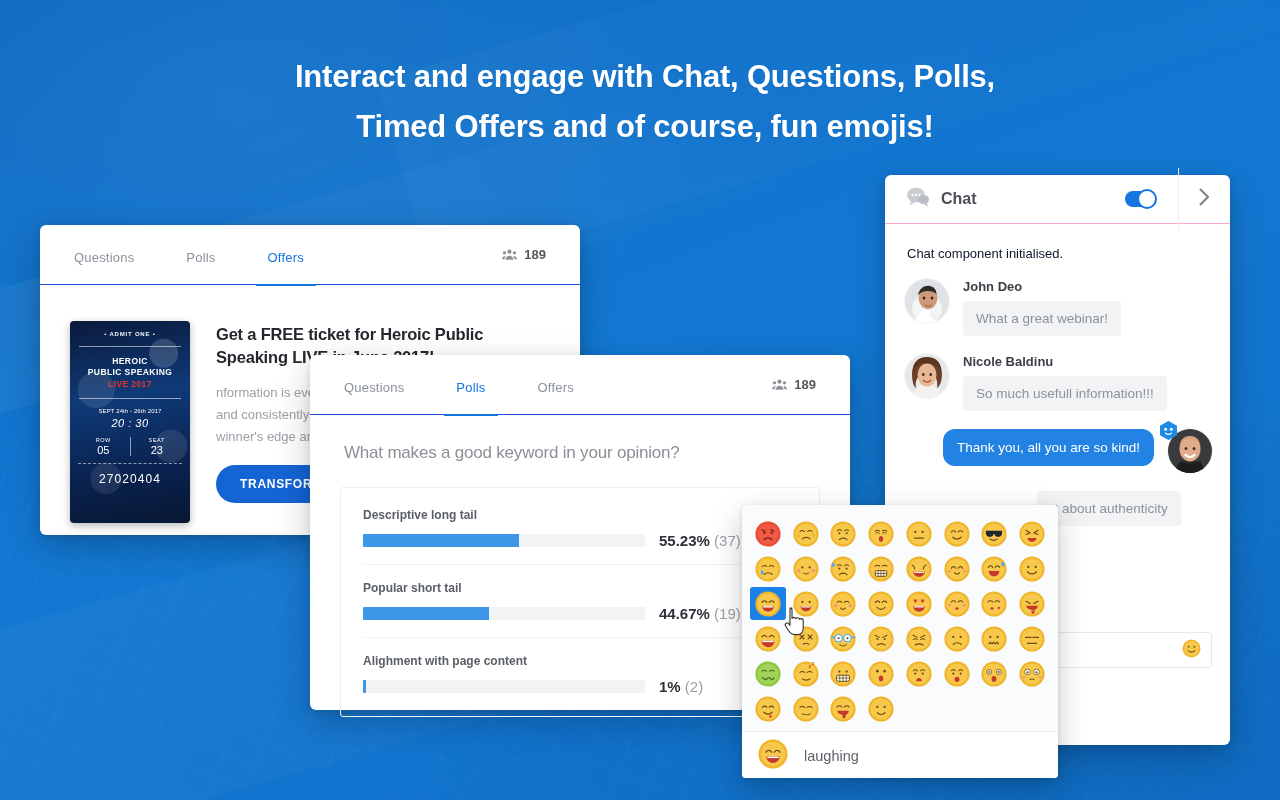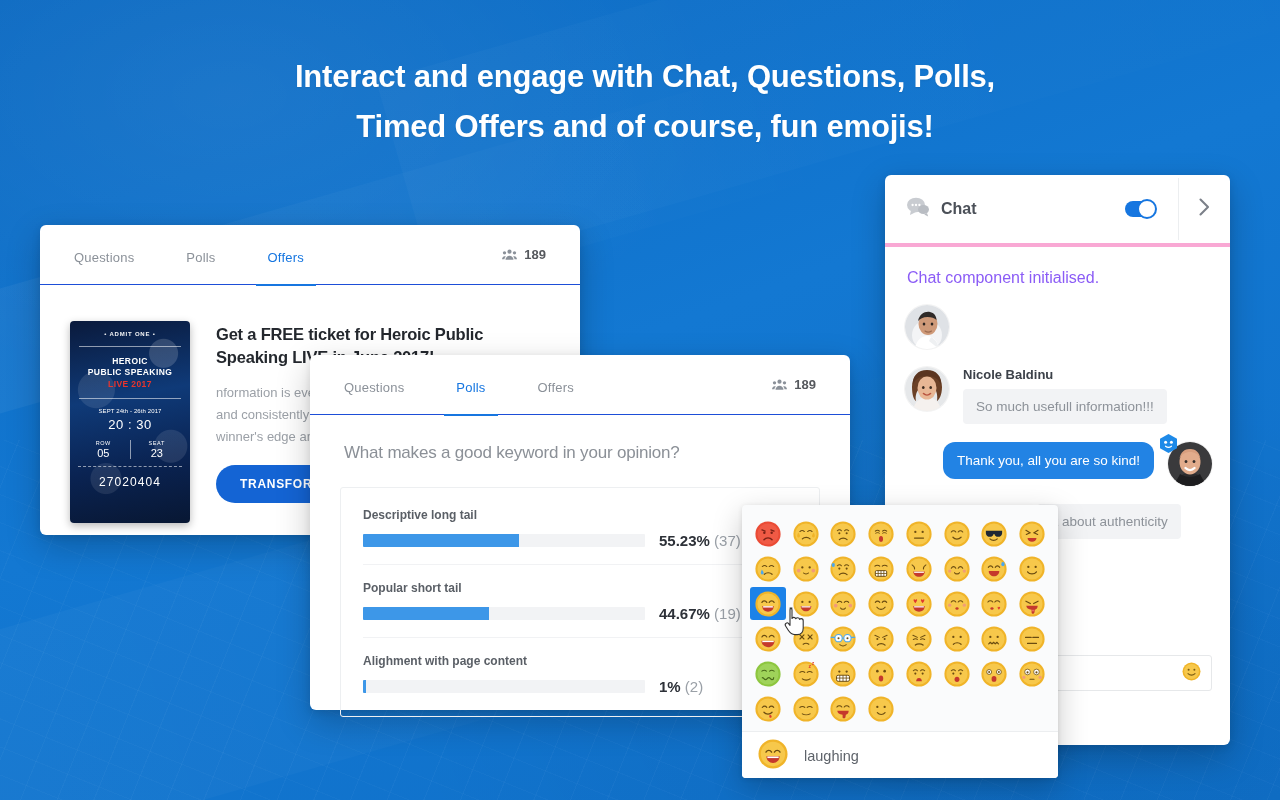--- a/index.html
+++ b/index.html
@@ -91,21 +91,21 @@
       linear-gradient(170deg, #0a1a3c 0%, #0f3a78 38%, #0a2352 70%, #081733 100%);
     box-shadow: 0 3px 9px rgba(0,0,0,.28);
     color: #fff; text-align: center; overflow: hidden;
     padding: 10px 7px; flex: 0 0 auto;
   }
   .ticket .admit { font-size: 6px; letter-spacing: .8px; font-weight: bold; opacity: .95; }
   .ticket hr { border: 0; border-top: 1px solid rgba(255,255,255,.55); margin: 9px 2px; }
   .ticket .t1 { font-size: 8.5px; font-weight: bold; letter-spacing: .4px; line-height: 11px; }
   .ticket .live { font-size: 8.5px; font-weight: bold; color: #e8352e; letter-spacing: .4px; margin-top:1px;}
   .ticket .dates { font-size: 6px; letter-spacing: .1px; margin-top: 2px; }
-  .ticket .time { font-size: 13px; margin-top: 3px; letter-spacing: .5px; }
+  .ticket .time { font-size: 11px; margin-top: 3px; letter-spacing: .5px; font-style: italic; }
   .ticket .rs { display: flex; margin-top: 8px; }
   .ticket .rs > div { flex: 1; }
   .ticket .rs .sep { flex: 0 0 1px; background: rgba(255,255,255,.55); }
   .ticket .rs .lbl { font-size: 5.5px; letter-spacing: .6px; }
   .ticket .rs .val { font-size: 11px; margin-top: 1px; }
   .ticket .dash { border-top: 1px dashed rgba(255,255,255,.55); margin: 7px 1px 0; }
   .ticket .code { font-size: 12px; letter-spacing: 1.1px; margin-top: 8px; }
 
   #offer-text { flex: 1; min-width: 0; padding-top: 2px; }
   #offer-title {
@@ -140,39 +140,39 @@
     flex: 0 0 282px; height: 13px; background: #f2f3f5; border-radius: 1px; overflow: hidden;
   }
   .poll-fill { height: 100%; background: #3d97e8; }
   .poll-val { font-size: 15px; color: #2d3138; white-space: nowrap; }
   .poll-val b { font-weight: bold; margin-top: 32px; }
   .poll-val span { color: #9aa0a7; font-weight: normal; }
 
   
   #chat-card { left: 885px; top: 175px; width: 345px; height: 570px; }
   #chat-header {
-    display: flex; align-items: center; height: 72px;
-    border-bottom: 4px solid #f9a8d4;
+    display: flex; align-items: center; height: 49px;
+    border-bottom: 1px solid #f9a8d4;
   }
   #chat-header .ttl-wrap { display:flex; align-items:center; gap:12px; padding-left: 22px; flex:1; }
   #chat-title { font-size: 16px; font-weight: bold; color: #4b5058; }
   #chat-toggle {
     width: 31px; height: 16px; border-radius: 9px; background: #1676e0;
     position: relative; cursor: pointer; margin-right: 22px;
   }
   #chat-toggle .knob {
     position: absolute; right: -1px; top: -2px; width: 20px; height: 20px;
     border-radius: 50%; background: #fff; border: 2.5px solid #1676e0;
   }
   #chat-expand {
     flex: 0 0 52px; height: 62px; border-left: 1px solid #eceef0;
     display: flex; align-items: center; justify-content: center; cursor: pointer;
   }
   #chat-body { padding: 16px 18px 0 20px; position: relative; height: 460px; }
-  #chat-status { font-size: 16px; color: #8b5cf6; margin: 6px 0 18px 2px; }
+  #chat-status { font-size: 13px; color: #0f172a; margin: 6px 0 18px 2px; }
 
   .msg { display: flex; gap: 14px; margin-bottom: 18px; align-items: flex-start; }
   .avatar {
     flex: 0 0 44px; width: 44px; height: 44px; border-radius: 50%;
     overflow: hidden; box-shadow: 0 0 0 1px rgba(0,0,0,.05);
   }
   .msg-col { min-width: 0; }
   .msg-name { font-size: 13px; font-weight: bold; color: #3c4149; margin-bottom: 7px; }
   .bubble {
     display: inline-block; background: #f2f3f5; border-radius: 4px;
@@ -398,20 +398,24 @@
           <rect width="44" height="44" fill="#dfe2e6"></rect>
           <circle cx="22" cy="30" r="15" fill="#f3f4f6"></circle>
           <path d="M10 44c1-8 6-13 12-13s11 5 12 13z" fill="#ffffff"></path>
           <ellipse cx="23" cy="19" rx="9.5" ry="11" fill="#cf9a79"></ellipse>
           <path d="M13 16c1.5-7 7-10 12-9 4 .8 6.5 4 6.5 8-2-2-5-3-9-3-4.5 0-7.5 1.8-9.5 4z" fill="#2f2a28"></path>
           <ellipse cx="19" cy="19" rx="1.3" ry="1.5" fill="#2b2421"></ellipse>
           <ellipse cx="27" cy="19" rx="1.3" ry="1.5" fill="#2b2421"></ellipse>
           <path d="M20 26c2 1.4 4.5 1.4 6.5 0" stroke="#9c6c51" stroke-width="1.1" fill="none" stroke-linecap="round"></path>
           <path d="M34 44c-1-6-4-10-8-12l-2 4z" fill="#eef0f2"></path>
         </svg>
+      </div>
+      <div class="msg-col">
+        <div class="msg-name">John Deo</div>
+        <div class="bubble">What a great webinar!</div>
       </div>
     </div>
 
     <div class="msg">
       <div class="avatar">
         <svg viewBox="0 0 44 44" width="44" height="44">
           <rect width="44" height="44" fill="#e6e8ea"></rect>
           <path d="M8 44c1-9 7-14 14-14s13 5 14 14z" fill="#f5f1ee"></path>
           <path d="M7 20c0-10 6-15 15-15s15 5 15 15c0 8-3 13-5 14 1-6-1-12-3-13-3 2-10 3-15 1-3 3-4 8-3 12-2-1-4-6-4-14z" fill="#6b4026"></path>
           <ellipse cx="22" cy="21" rx="9.5" ry="11.5" fill="#e8b795"></ellipse>

